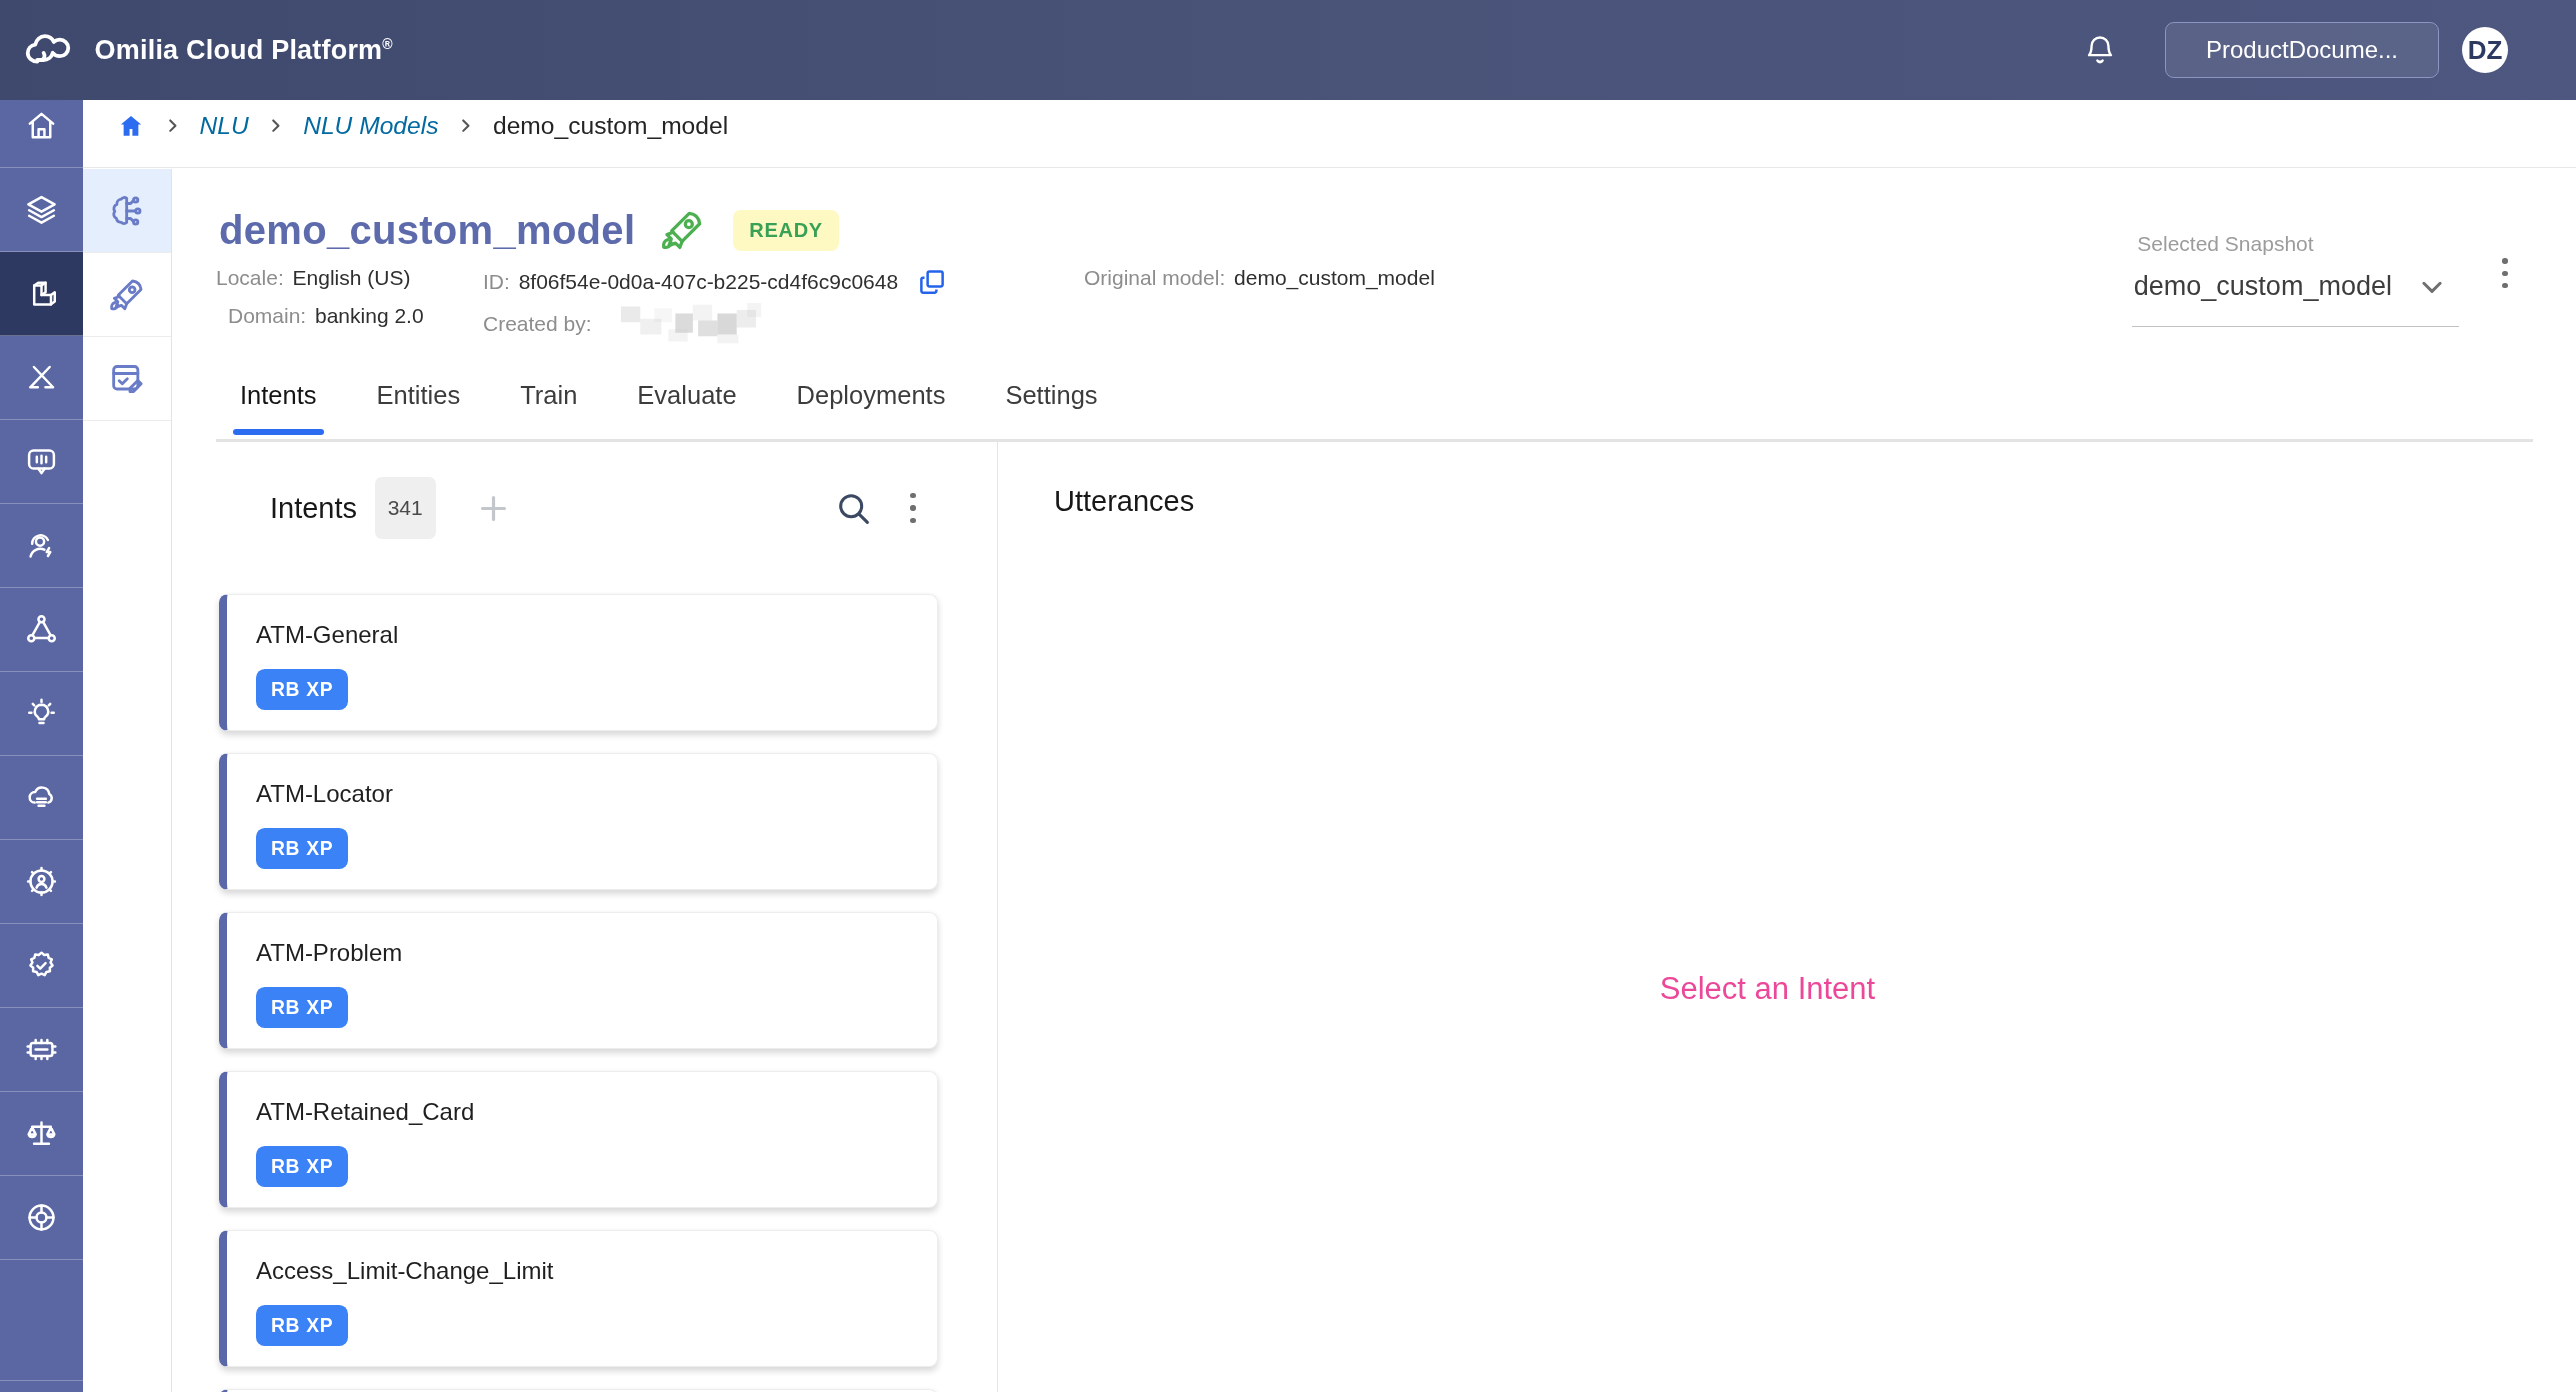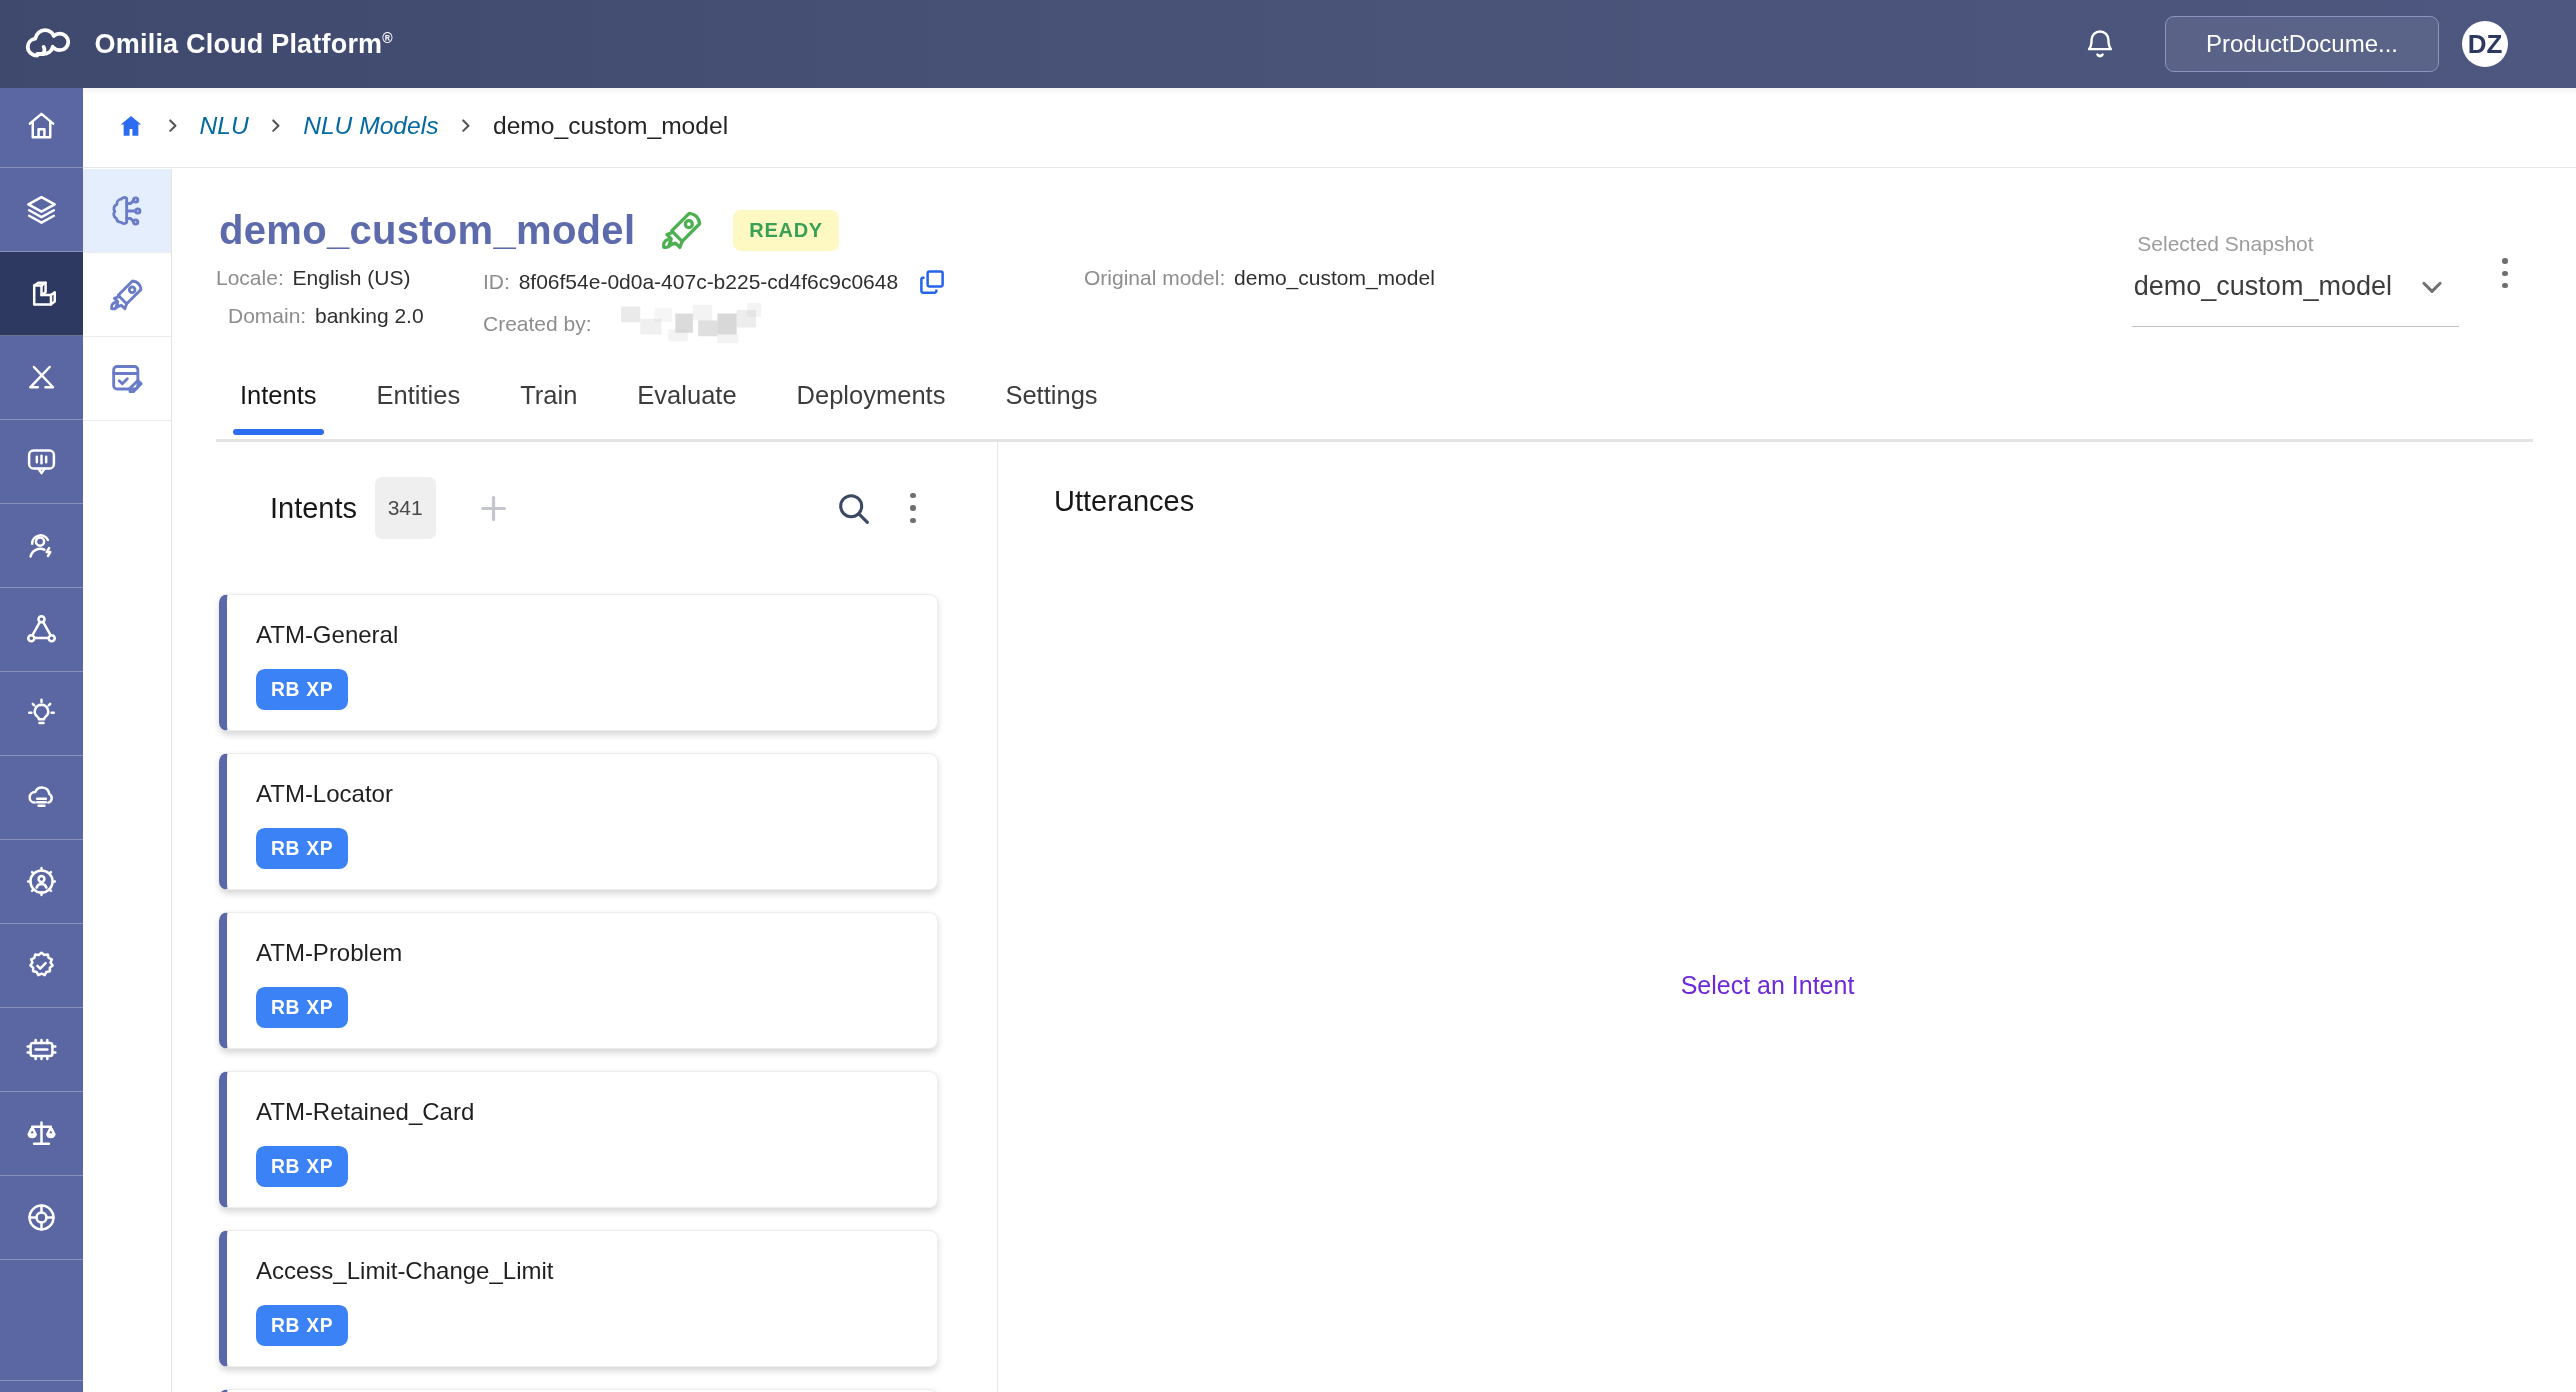--- a/index.html
+++ b/index.html
@@ -6,21 +6,21 @@
   html,body { width:2576px; height:1392px; }
   body {
     position:relative; overflow:hidden; background:#fff;
     font-family:"Liberation Sans", sans-serif; color:#303030;
   }
   svg { display:block; }
   .icon svg { width:100%; height:100%; }
 
   
   .topbar {
-    position:absolute; left:0; top:0; width:100%; height:88px;
+    position:absolute; left:0; top:0; width:100%; height:100px;
     background:linear-gradient(90deg,#3f496e 0%,#4a5479 55%,#4d577f 100%);
     display:flex; align-items:center; padding:0 68px 0 23px; z-index:30;
   }
   .brand-logo { width:54px; height:39px; color:#fff; margin-right:17.6px; }
   .brand-text { color:#fff; font-size:27px; font-weight:bold; letter-spacing:0.2px; }
   .brand-text sup { font-size:14px; font-weight:bold; }
   .topbar-right { margin-left:auto; display:flex; align-items:center; }
   .bell { width:32px; height:35px; color:#fff; cursor:pointer; }
   .org-button {
     margin-left:49px; min-width:274px; height:56px; padding:0 30px;
@@ -136,21 +136,21 @@
     position:relative; height:137px; margin-bottom:22px; background:#fff;
     border:0.9px solid #ededed; border-left:8px solid #5a67a8; border-radius:8.8px;
     box-shadow:0 3.5px 6.1px rgba(40,40,40,0.18); cursor:pointer;
   }
   .intent-name { position:absolute; left:29px; top:26px; font-size:24px; color:#1f1f1f; }
   .intent-tags { position:absolute; left:29px; top:74px; background:#3b82f6; color:#fff;
     font-size:19.3px; font-weight:bold; letter-spacing:0.7px; padding:9.7px 15px; border-radius:8.8px; }
 
   .utterances-title { position:absolute; left:56px; top:44px; font-size:29px; color:#181818; }
   .empty-state { position:absolute; left:0; right:39px; top:530px; text-align:center;
-    font-size:25px; color:#6d28d9; }
+    font-size:31px; color:#ec4899; }
 </style>
 </head>
 <body>
 
 <div class="topbar">
   <span class="icon brand-logo">
     <svg viewBox="0 0 34 24" fill="none" stroke="currentColor" stroke-width="2.4" stroke-linecap="round" stroke-linejoin="round">
       <path d="M9 19c-3.3 0-6-2.4-6-5.4 0-2.7 2-4.9 4.7-5.3C8.3 5.3 10.8 3 13.8 3c2.5 0 4.6 1.5 5.6 3.6 1-.9 2.3-1.4 3.7-1.4 3 0 5.4 2.3 5.4 5.2 0 2.9-2.4 5.2-5.4 5.2-1.8 0-3.4-.8-4.4-2.1-.6 2.6-3 4.5-5.9 4.5H9z"></path>
       <path d="M13 13.5c1.2 2 .4 4-1.5 4.5"></path>
     </svg>

